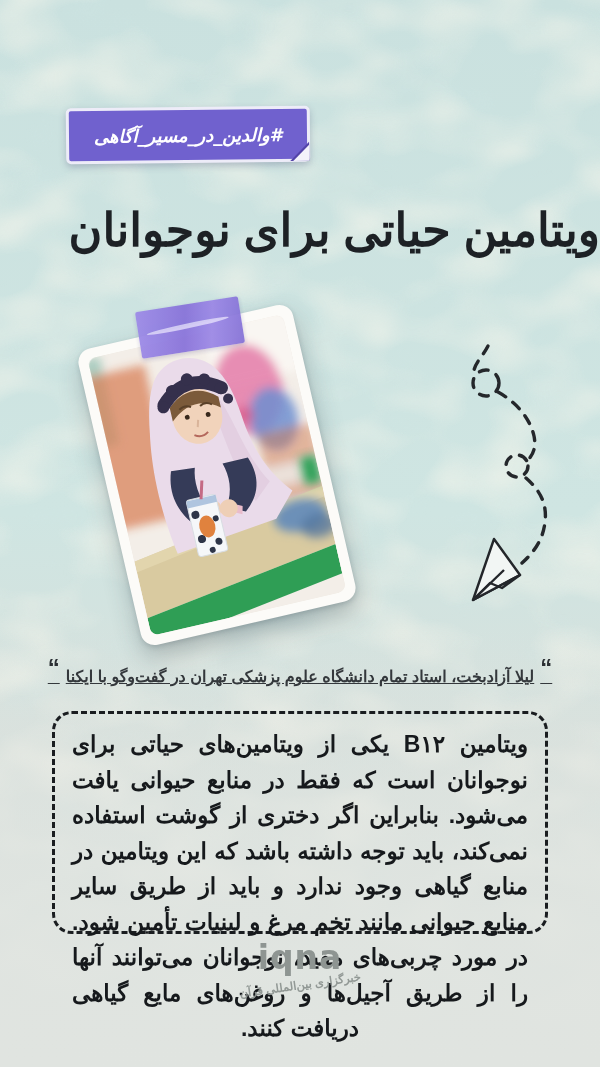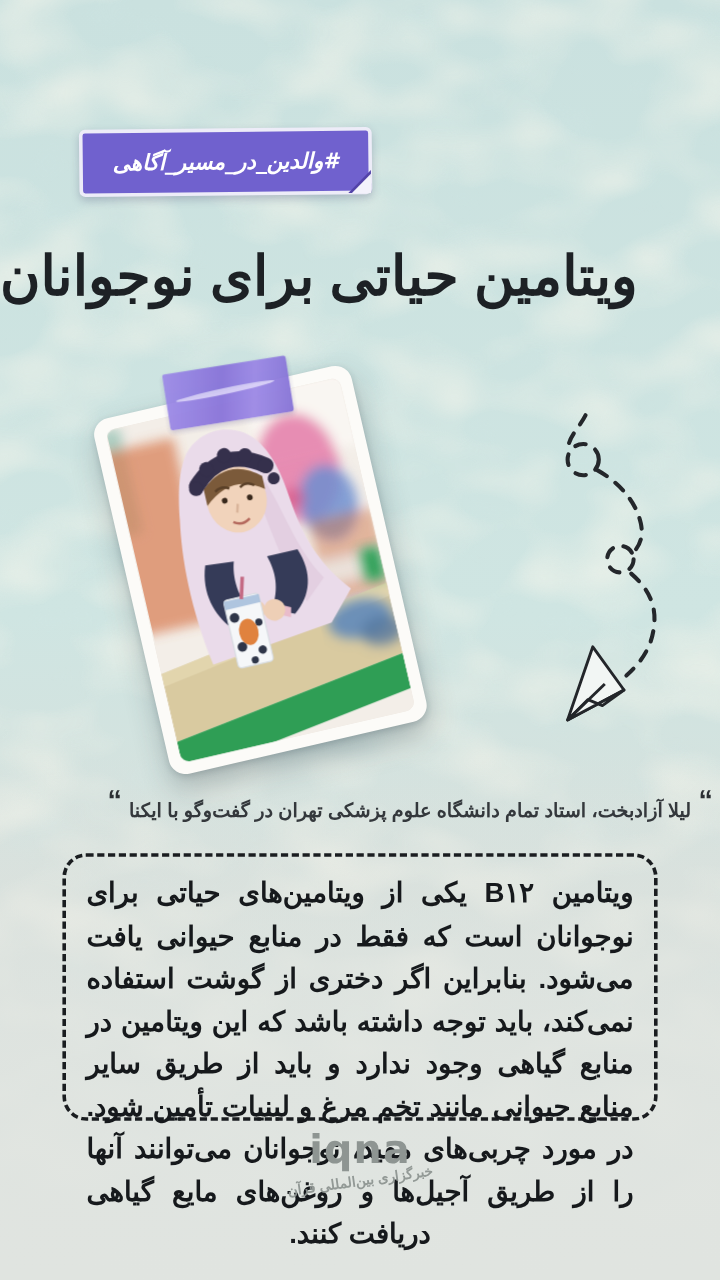--- a/index.html
+++ b/index.html
@@ -18,42 +18,42 @@
     transform:rotate(-.6deg);box-shadow:0 3px 7px rgba(70,70,110,.28);
     display:flex;align-items:center;justify-content:center;}
   .badge::before{content:"";position:absolute;right:-2px;bottom:-2px;width:0;height:0;
     border-bottom:19px solid #5343a8;border-left:19px solid transparent;}
   .badge::after{content:"";position:absolute;right:-2px;bottom:-2px;width:0;height:0;
     border-bottom:16px solid #f3f2fb;border-left:16px solid transparent;}
   .badge-text{color:#ffffff;font-size:18px;font-weight:700;font-style:italic;
     direction:rtl;letter-spacing:.5px;font-family:"DejaVu Sans",cursive;}
 
   
-  .title{position:absolute;left:0;right:0;top:194px;z-index:2;text-align:left;
+  .title{position:absolute;left:0;right:0;top:194px;z-index:2;text-align:right;
     direction:rtl;font-size:46px;line-height:72px;font-weight:bold;color:#1d2125;}
 
   
   .photo{position:absolute;left:107px;top:323px;width:220px;height:304px;z-index:3;
     background:#fcfbf8;border-radius:14px;transform:rotate(-13deg);
     box-shadow:0 12px 24px rgba(40,60,70,.30),0 2px 5px rgba(40,60,70,.18);
     box-sizing:border-box;padding:10px;}
   .photo-inner{width:200px;height:284px;border-radius:8px;overflow:hidden;background:#efe9e2;}
   .tape{position:absolute;left:138px;top:304px;width:104px;height:47px;z-index:6;
     background:linear-gradient(100deg,#9c8ae8 0%,#8671d9 45%,#9a86e6 70%,#8370d6 100%);
     opacity:.93;transform:rotate(-9deg);border-radius:2px;
     box-shadow:0 2px 4px rgba(80,70,140,.25);}
   .tape::after{content:"";position:absolute;left:8px;right:12px;top:19px;height:5px;
     background:rgba(238,233,255,.7);border-radius:50%;transform:rotate(-3deg);}
 
   
   .flight{position:absolute;left:440px;top:342px;z-index:2;}
 
   
-  .attrib{position:absolute;left:0;right:0;top:660px;z-index:2;
-    direction:rtl;color:#34383c;font-size:16px;font-weight:bold;}
+  .attrib{position:absolute;left:0;right:0;top:660px;z-index:2;text-align:center;
+    direction:rtl;color:#34383c;font-size:16px;font-weight:bold;text-decoration:underline;}
   .qmark{font-size:24px;color:#2b2f33;position:relative;top:-6px;padding:0 6px;font-weight:900;}
 
   
   .article{position:absolute;left:52px;top:711px;width:496px;height:223px;z-index:2;
     box-sizing:border-box;border:3px dashed #1a1d20;border-radius:20px;
     padding:13px 17px 12px;direction:rtl;}
   .article-text{color:#16191c;font-size:23px;line-height:35.5px;font-weight:bold;
     text-align:justify;text-align-last:center;}
 
   

